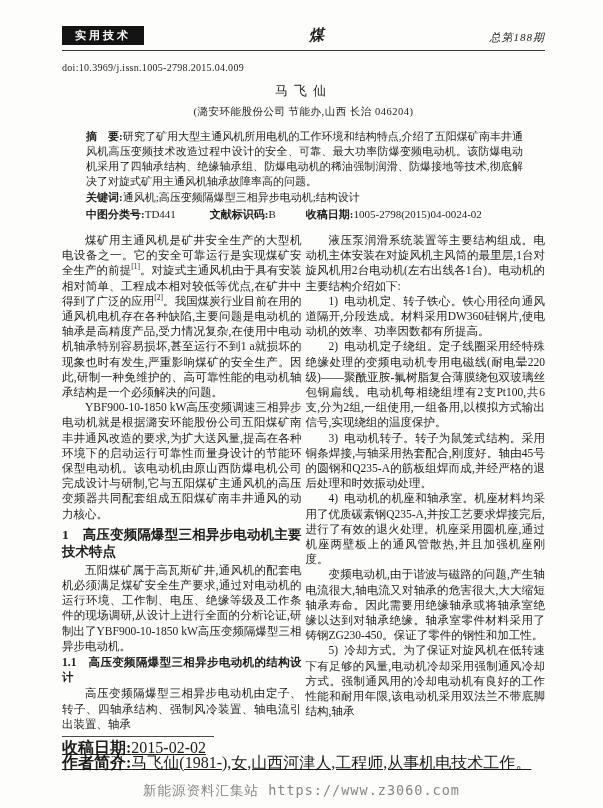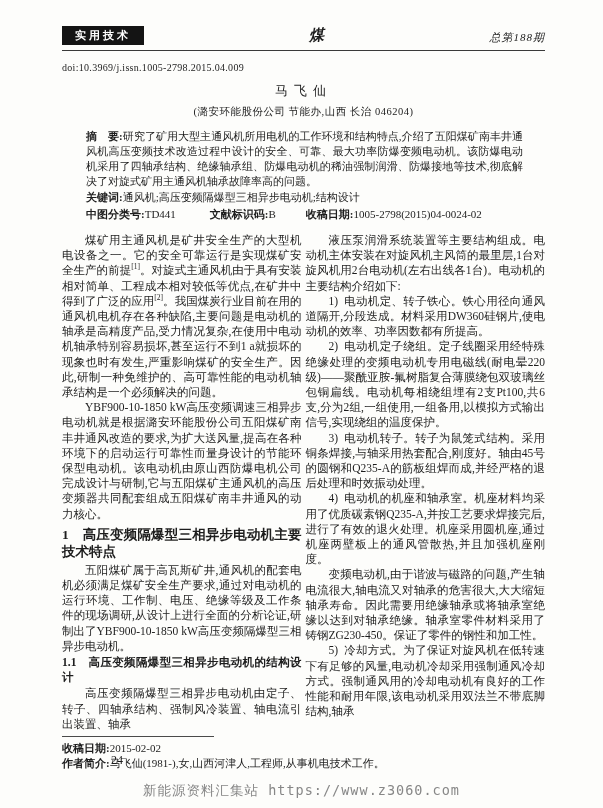--- a/index.html
+++ b/index.html
@@ -55,21 +55,21 @@
   .col{flex:1 1 0;min-width:0;}
   .col-left{display:flex;flex-direction:column;}
   .col p{margin:0;text-indent:2em;}
   sup{font-size:7.5px;line-height:0;}
   .sec{
     font-size:13.5px;font-weight:bold;margin:4px 0 3px 0;
     line-height:17px;text-indent:0;
   }
   .subsec{font-size:11.5px;font-weight:bold;margin:1px 0;line-height:15.2px;text-indent:0;}
   
-  .footnote{margin-top:auto;font-size:11px;line-height:14.5px;padding-top:4px;}
+  .footnote{margin-top:auto;font-size:16px;line-height:14.5px;padding-top:4px;text-decoration:underline;}
   .fn-rule{width:152px;border-top:1px solid #4a4a4a;margin-bottom:4px;}
   .fn-line{white-space:nowrap;}
   
   .pageno{position:absolute;left:63px;bottom:40px;font-size:12px;padding-left:48px;}
   .watermark{
     position:absolute;left:0;bottom:8px;width:100%;
     text-align:center;color:#878787;font-size:13.5px;
     letter-spacing:1px;
     font-family:"DejaVu Sans Mono","Liberation Mono",monospace;
   }

